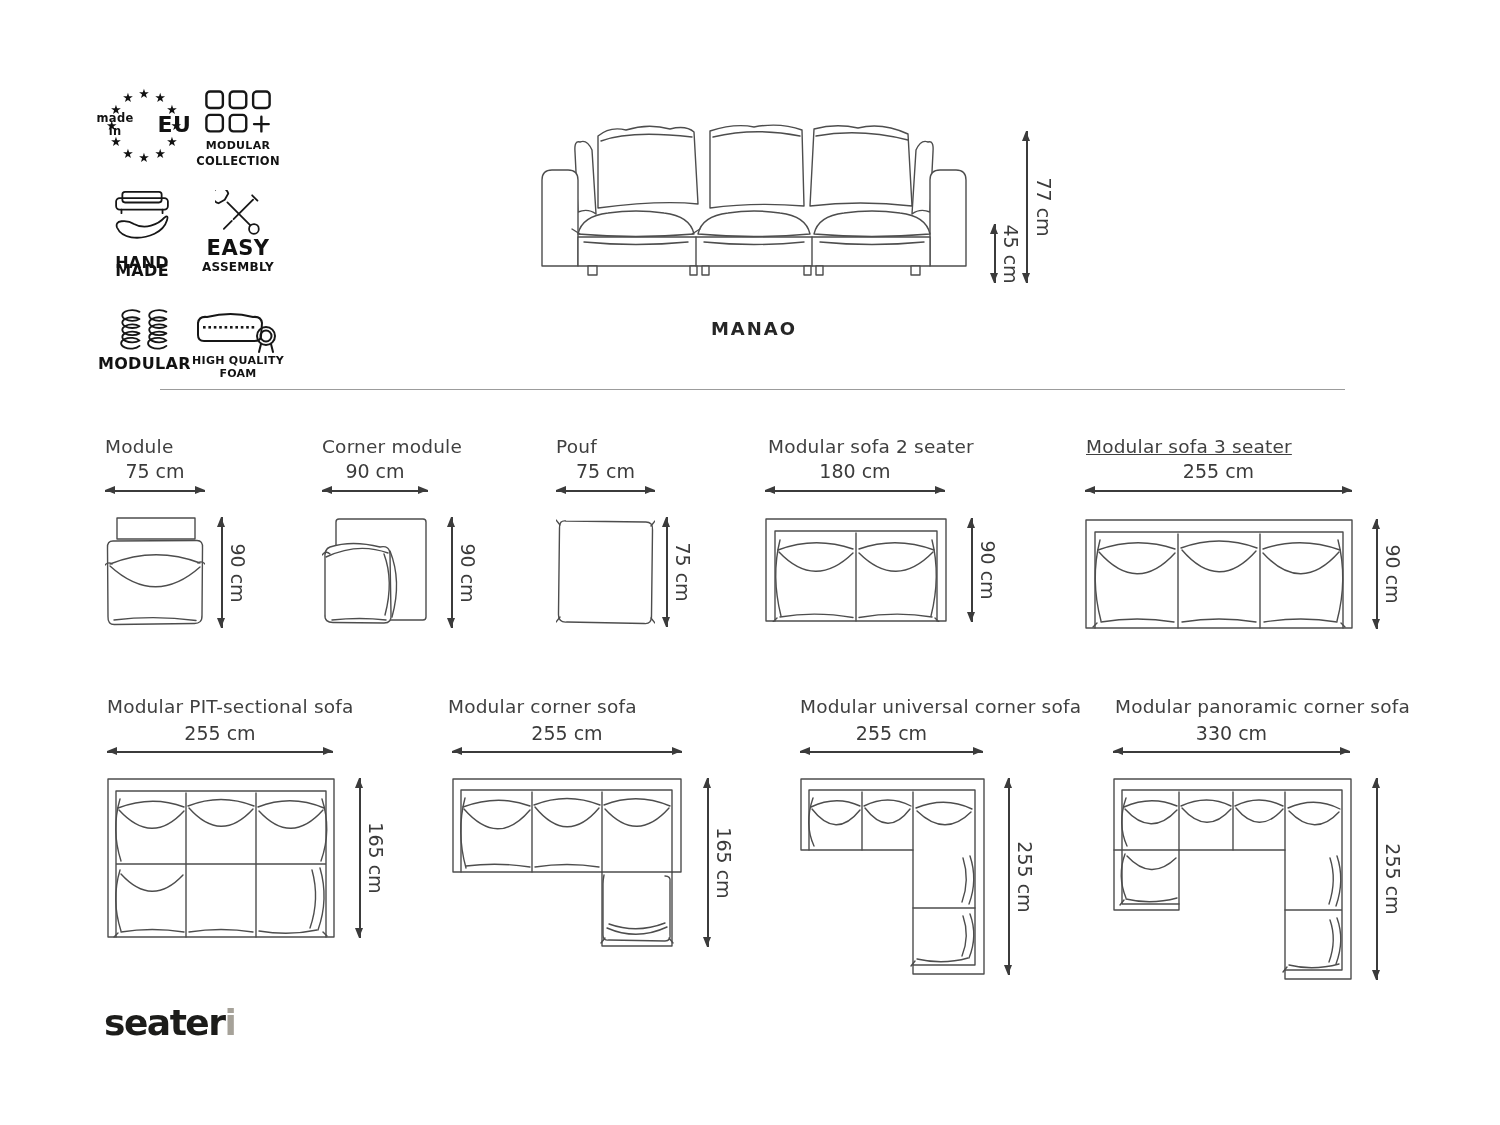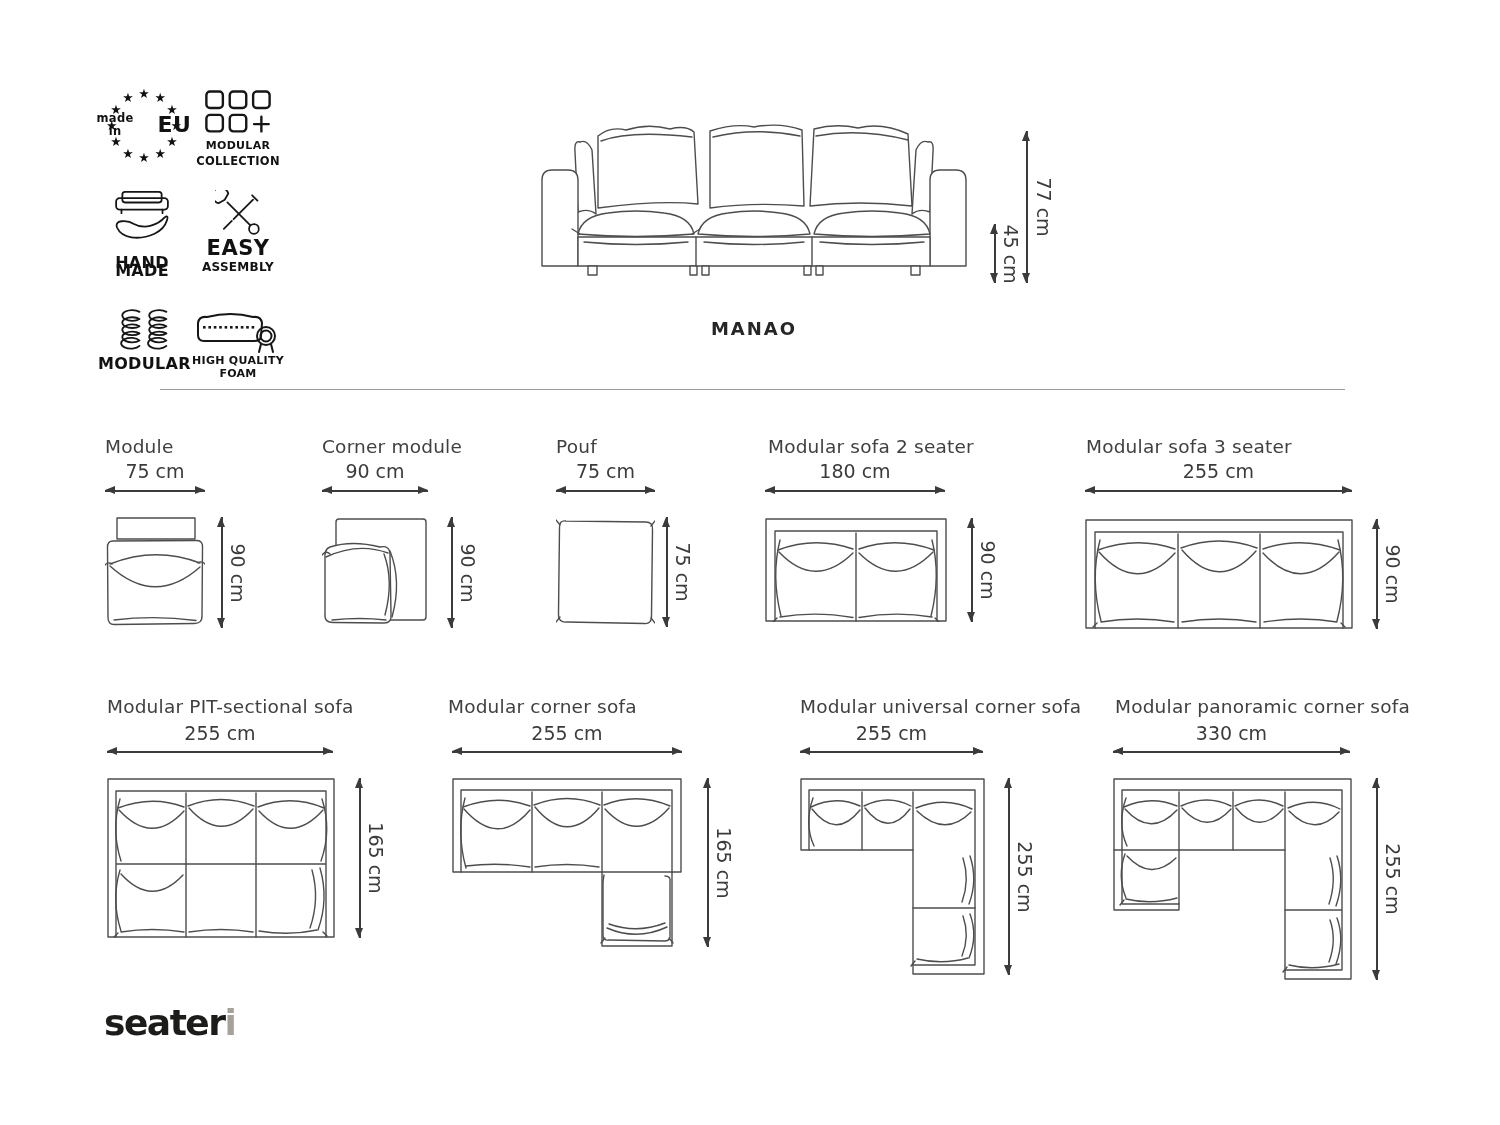--- a/index.html
+++ b/index.html
@@ -256,21 +256,21 @@
       <path d="M167,22 Q176,58 166,98"></path>
         <path d="M94,99.5 Q131,93 167,99"></path>
         <path d="M170,100 L174,104"></path>
     </g>
   </svg>
   <div class="abs varrow" style="left:971px;top:518px;height:104px;"></div>
   <div class="abs vwrap" style="left:977px;top:518px;width:22px;height:104px;">
       <span>90 cm</span>
     </div>
 
-  <div class="abs sec-label" style="left:1086px;top:436px;">Modular sofa 3 seater</div>
+  <div class="abs sec-label" style="left:1086px;top:436px;text-decoration:underline;">Modular sofa 3 seater</div>
   <div class="abs dim-h" style="left:1085px;top:460px;width:267px;">255 cm</div>
   <div class="abs harrow" style="left:1085px;top:490px;width:267px;"></div>
   <svg class="abs" style="left:1085px;top:519px;" width="268" height="110" viewBox="0 0 268 110">
     <g class="draw fillw">
         <rect x="1" y="1" width="266" height="108"></rect>
       </g>
     <g class="draw">
       <path d="M10,13 H258 M10,13 V109 M258,13 V109 M93,15 V109 M175,15 V109"></path>
       <path d="M13,31 Q52,17 90,30"></path>
         <path d="M14,33 Q52,76 90,34"></path>

